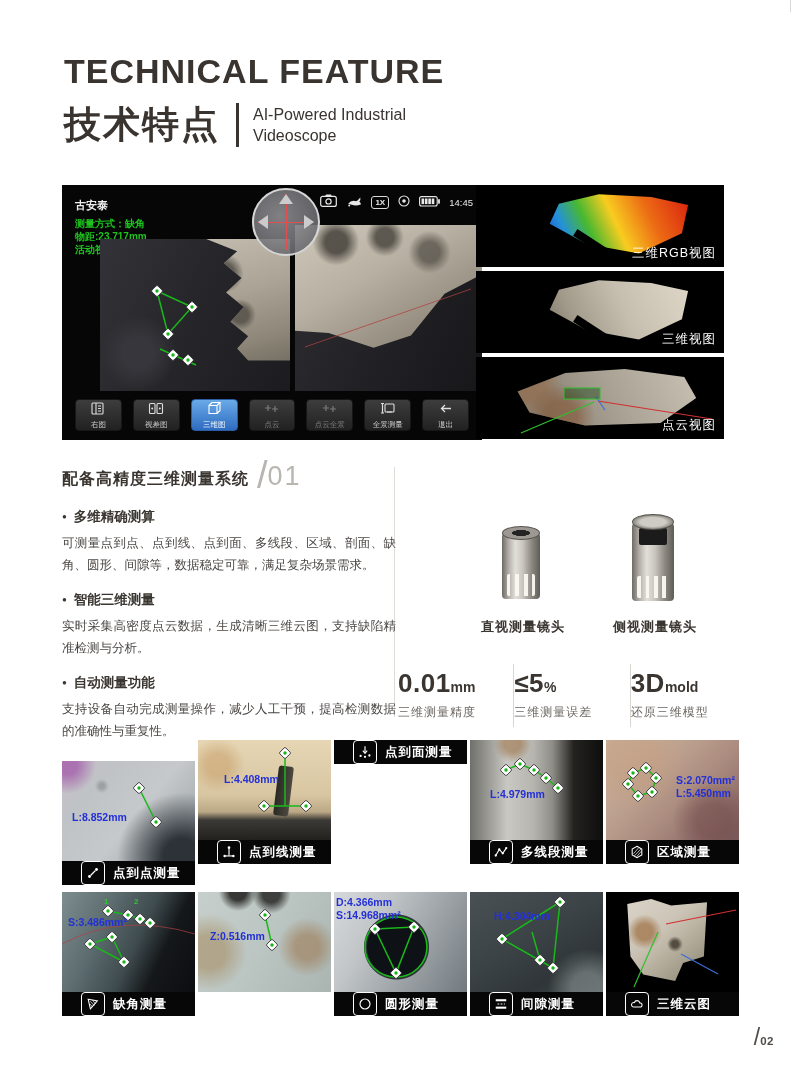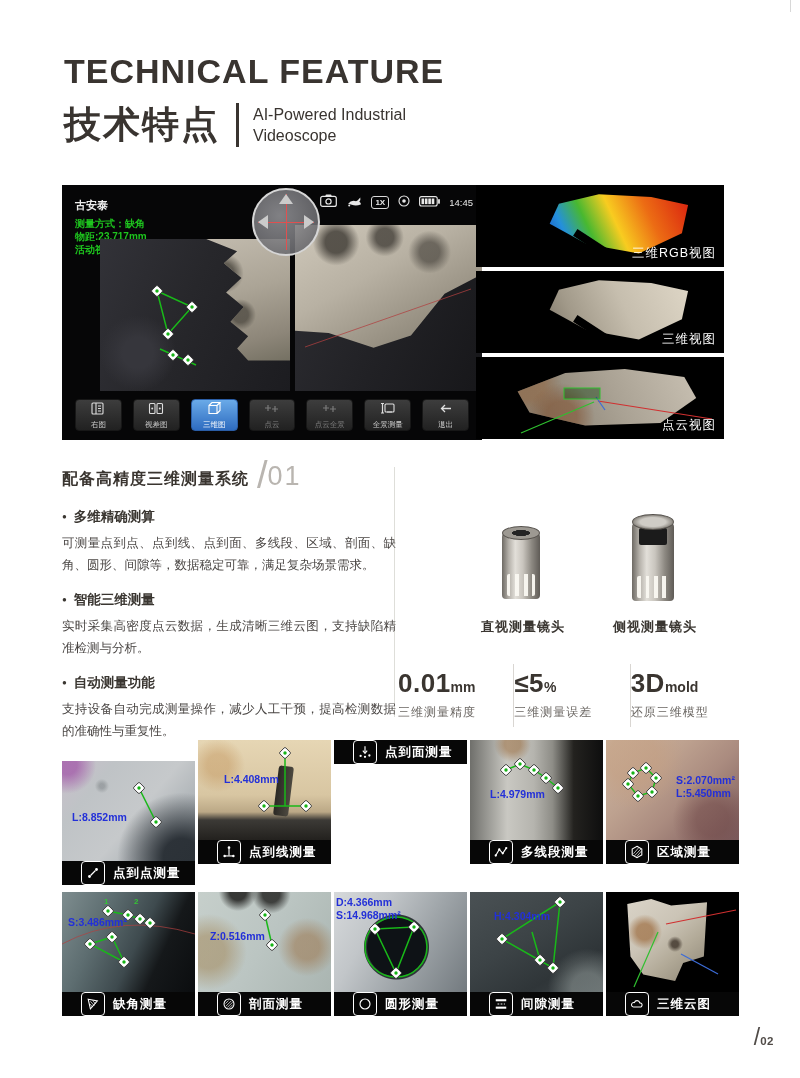--- a/index.html
+++ b/index.html
@@ -543,29 +543,20 @@
 
     <figure class="cell">
       <div class="ph ph7">
         <svg class="ov" viewBox="0 0 133 100">
           <line x1="67" y1="23" x2="74" y2="53" class="gl"></line>
           <use href="#mk" transform="translate(67,23)"></use>
             <use href="#mk" transform="translate(74,53)"></use>
         </svg>
         <div class="ro" style="left:12px;top:38px;">Z:0.516mm</div>
       </div>
-      <figcaption class="cap">
-        <span class="cap-icon">
-            <svg width="14" height="14" viewBox="0 0 16 16">
-              <circle cx="8" cy="8" r="5.7" fill="none" stroke="#fff" stroke-width="1.2"></circle>
-              <path d="M4.5,10.5 L10.5,4.5 M4,7.5 L7.5,4 M6,12 L12,6 M8.5,12.5 L12.2,8.8" stroke="#fff" stroke-width="0.8"></path>
-            </svg>
-          </span>
-        <span class="cap-text">剖面测量</span>
-      </figcaption>
     </figure>
 
     <figure class="cell">
       <div class="ph ph8">
         <svg class="ov" viewBox="0 0 133 100">
           <ellipse cx="62" cy="55" rx="31" ry="30" class="gl"></ellipse>
           <polygon points="41,37 80,35 62,81" class="gl"></polygon>
           <use href="#mk" transform="translate(41,37)"></use>
             <use href="#mk" transform="translate(80,35)"></use>
           <use href="#mk" transform="translate(62,81)"></use>

